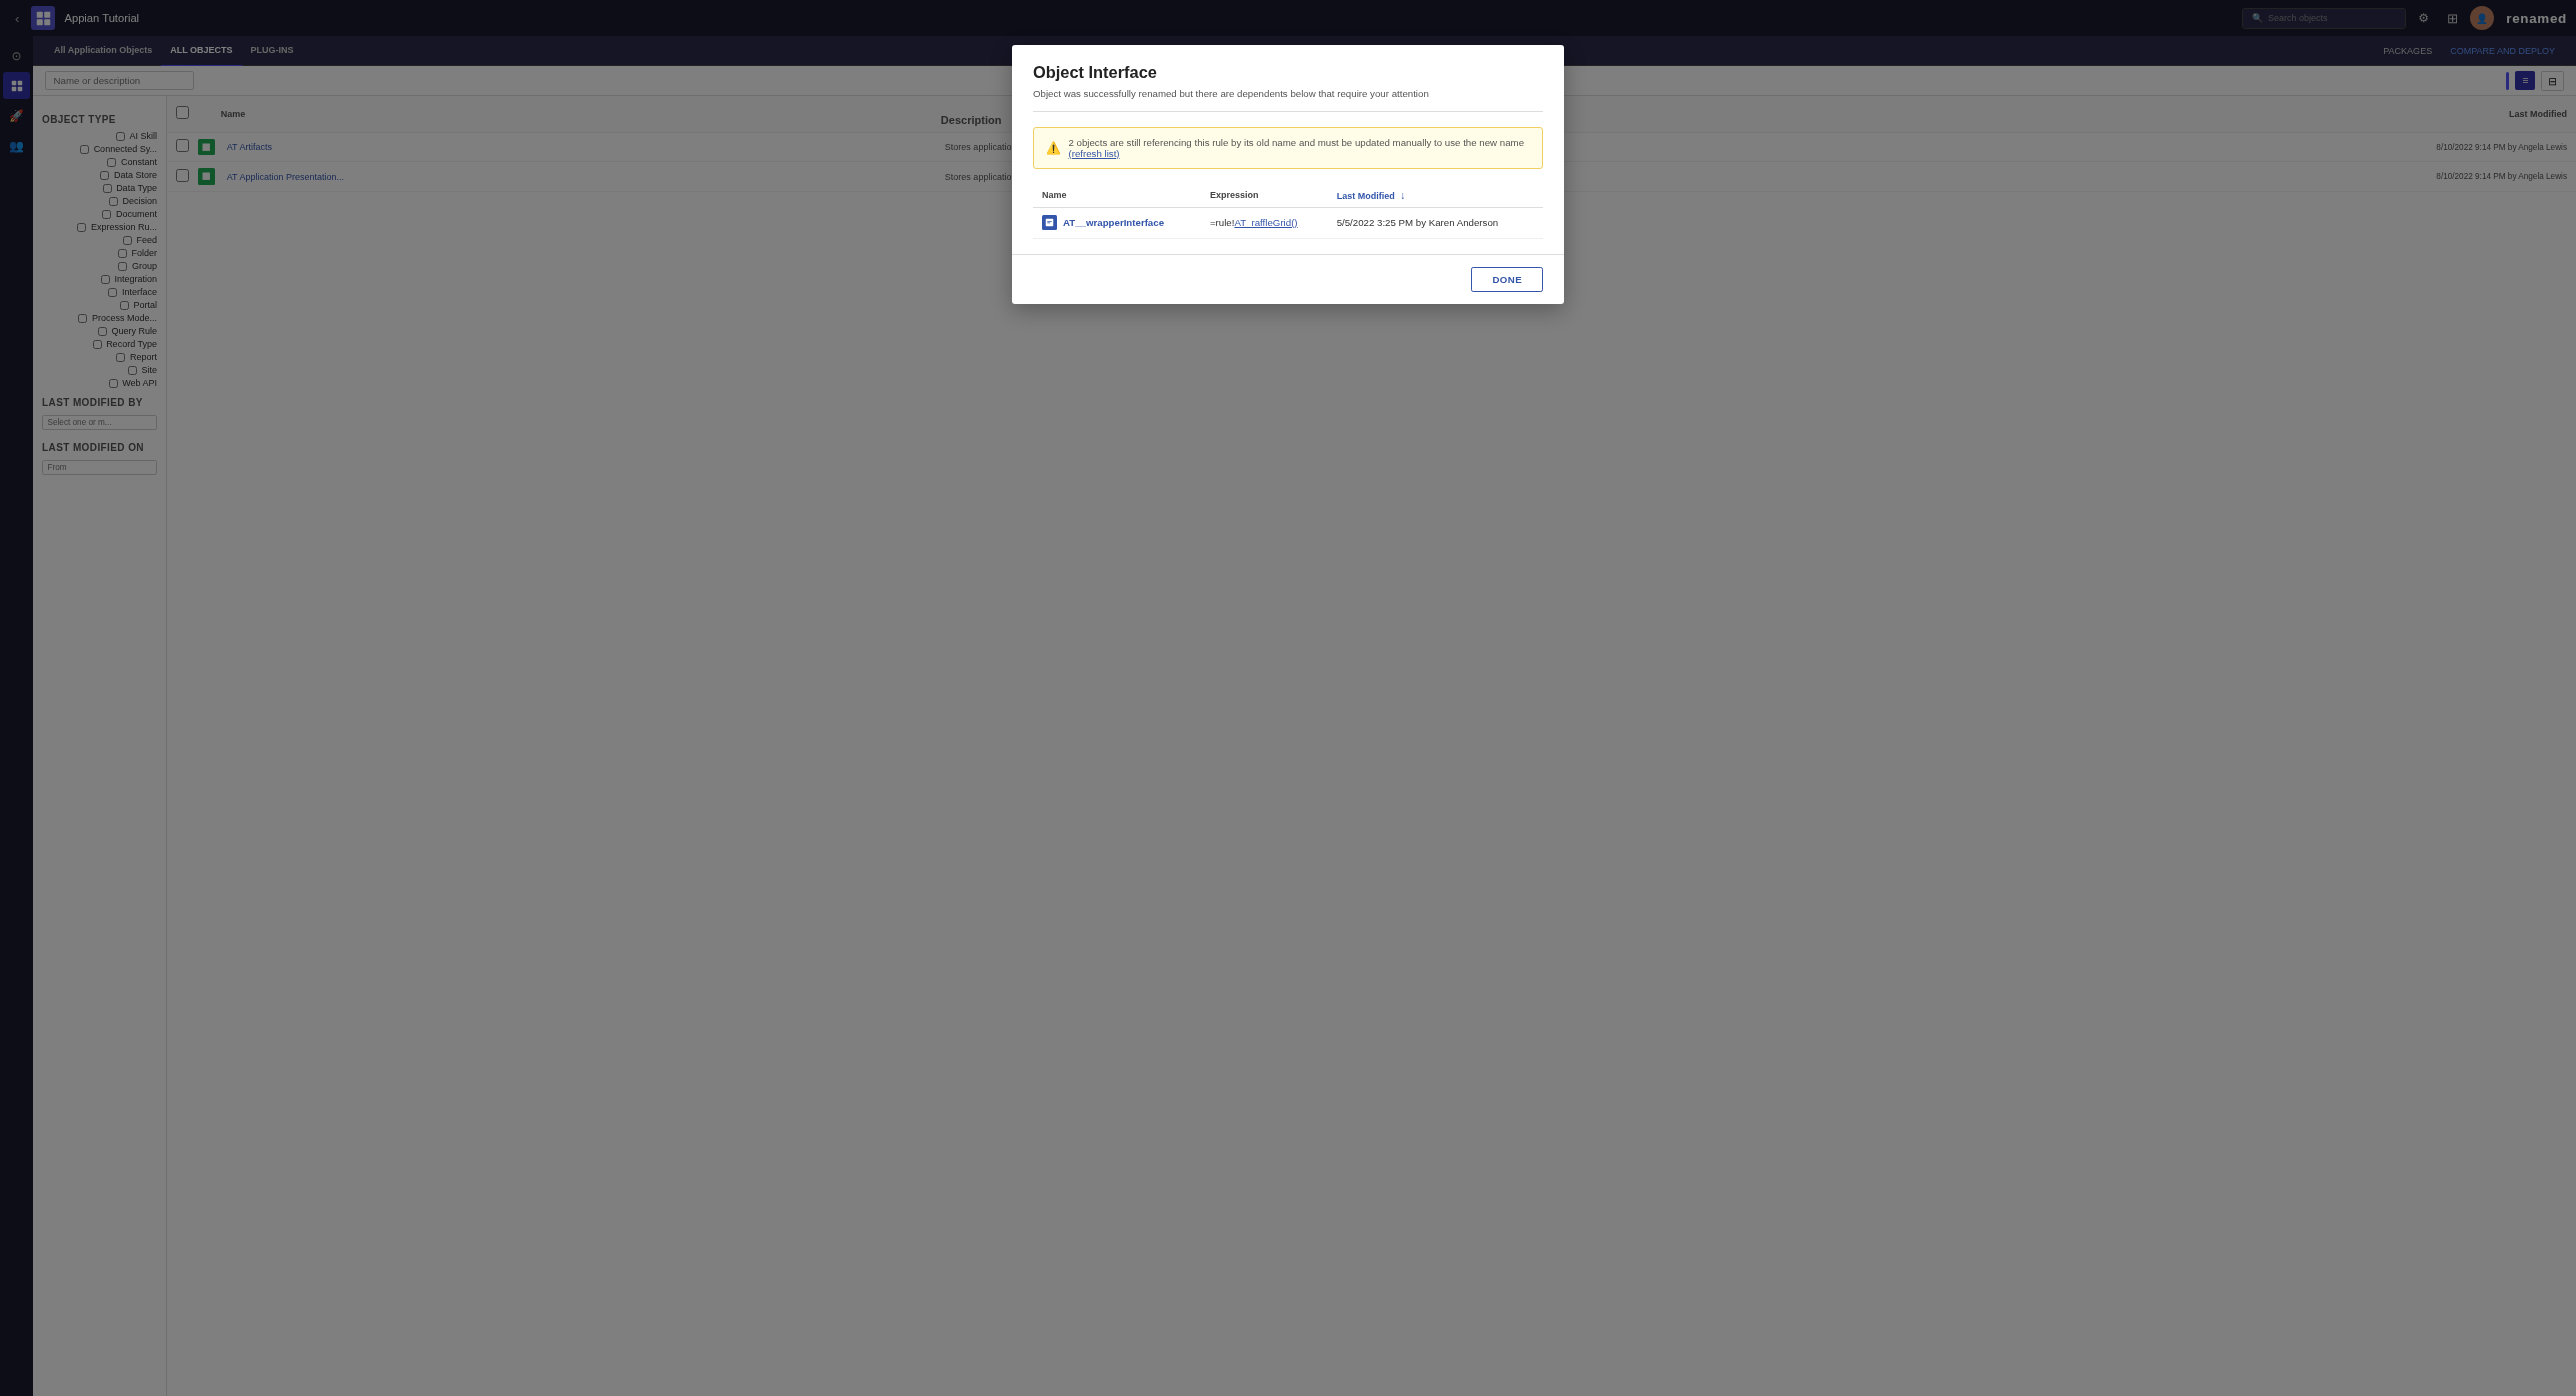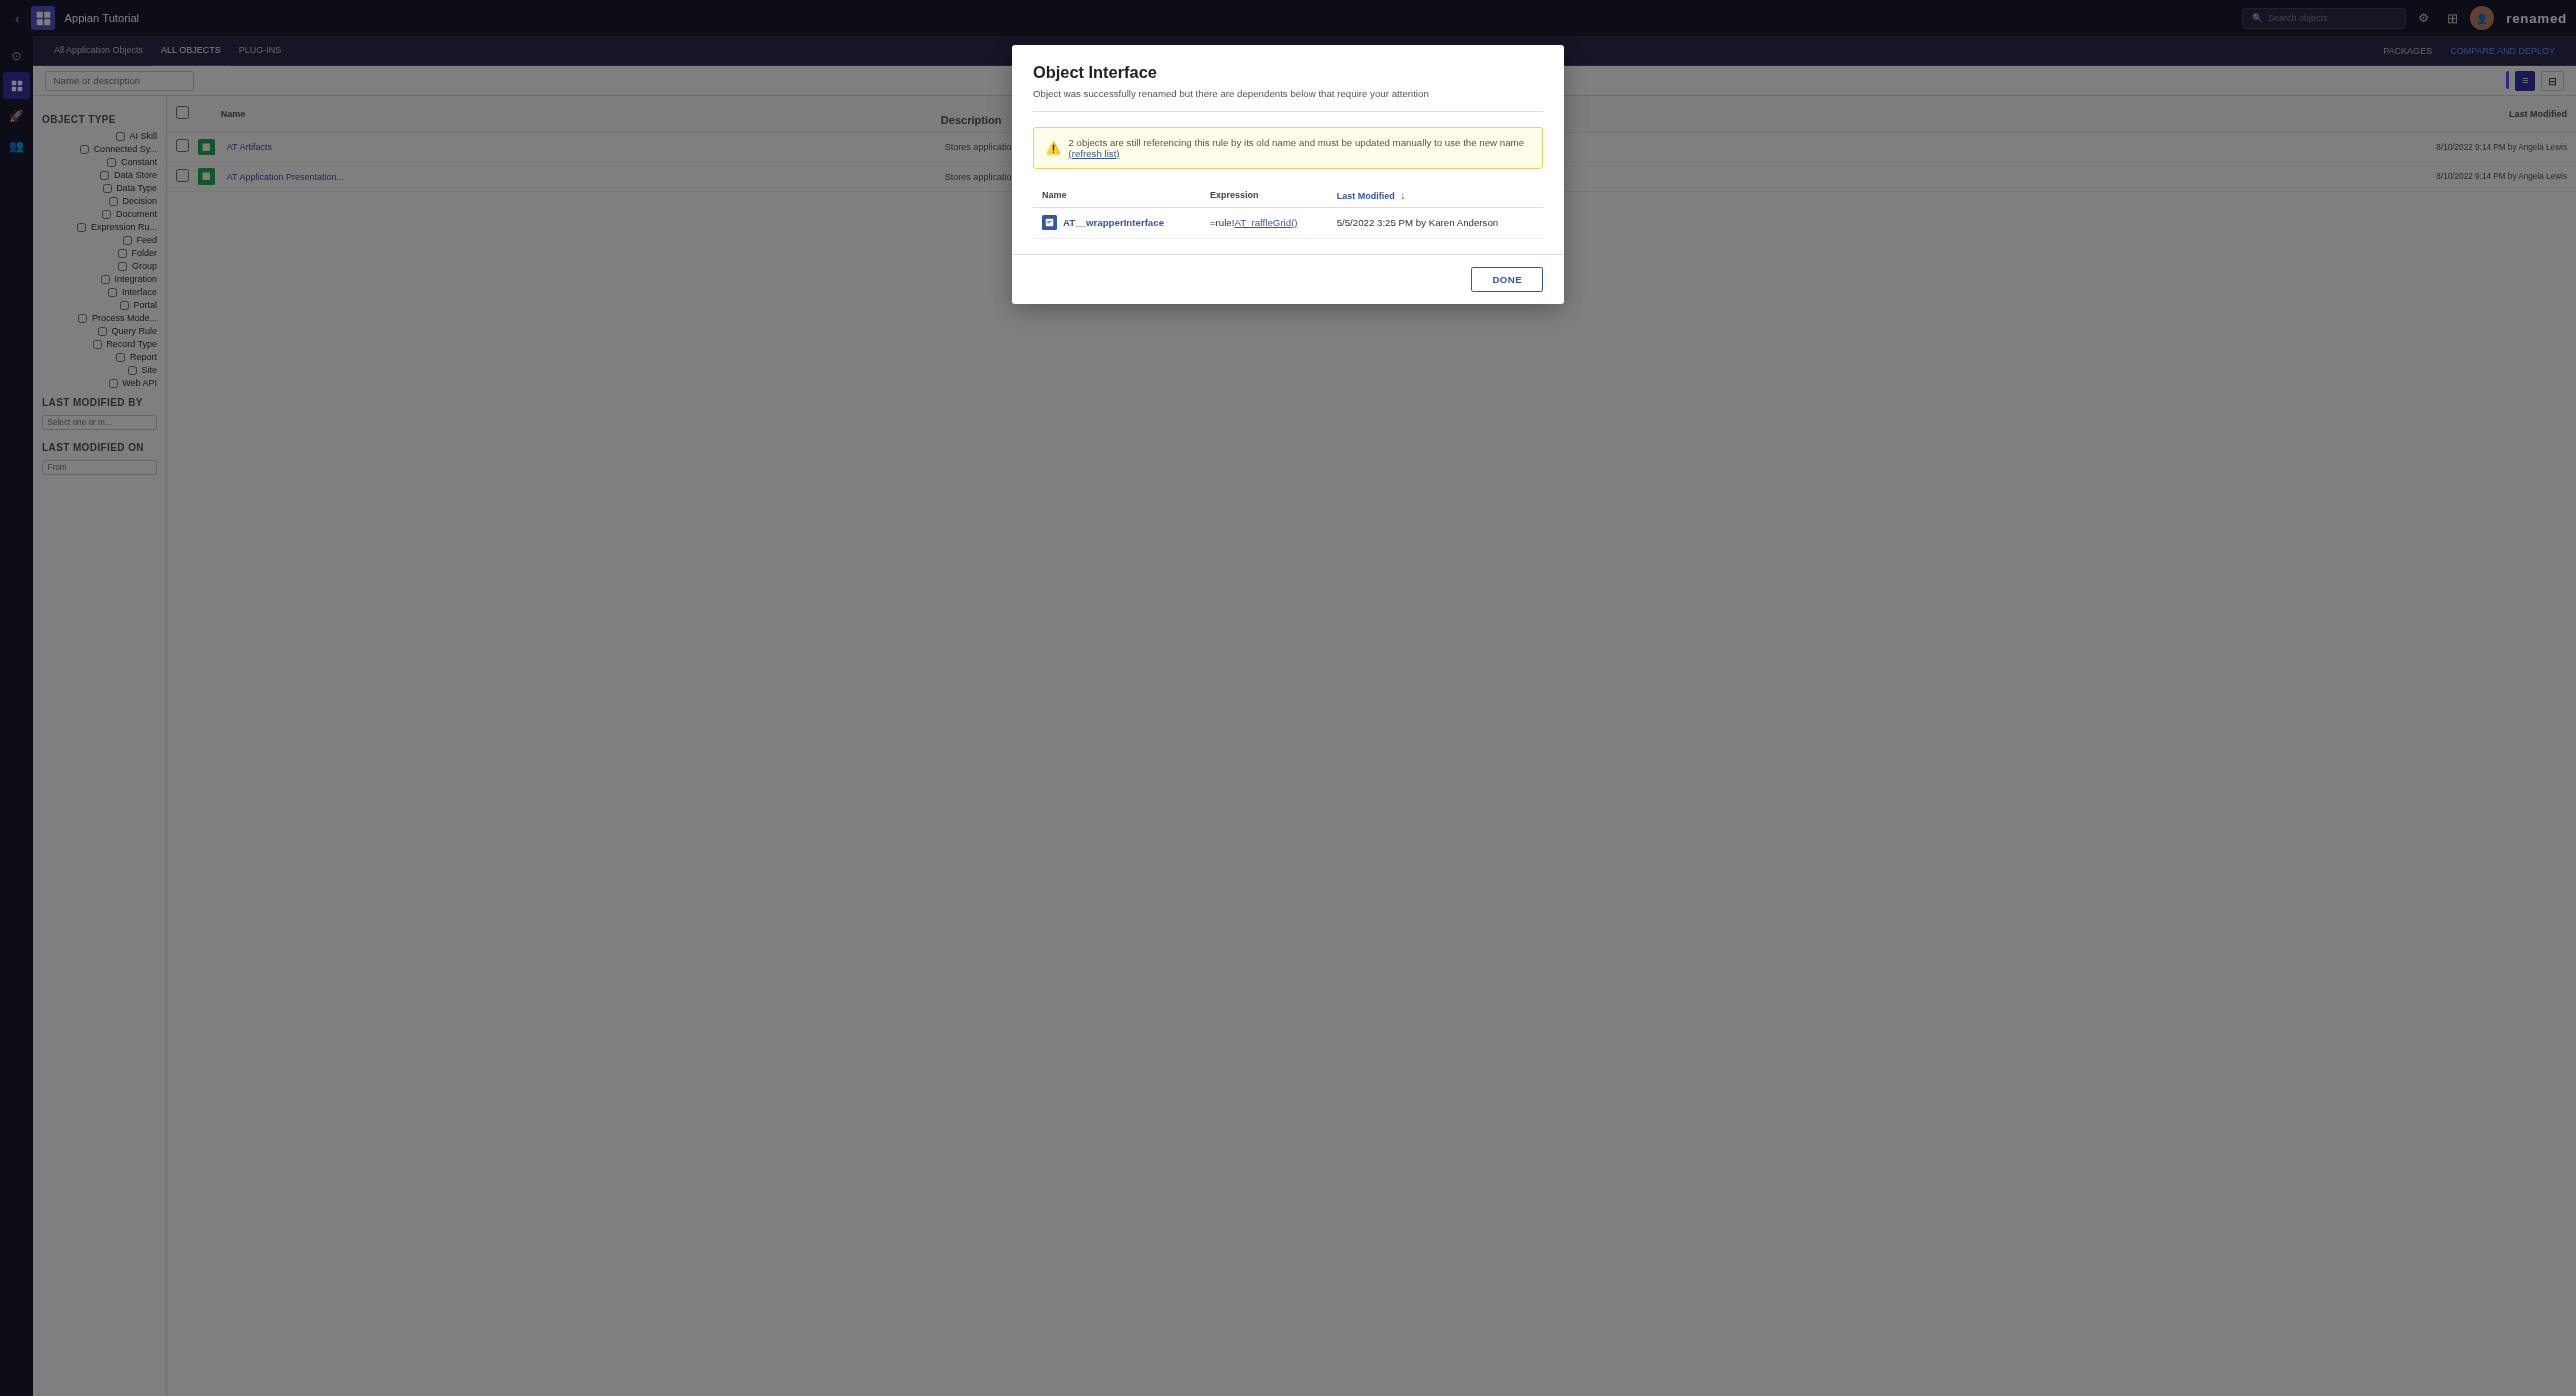--- a/index.html
+++ b/index.html
@@ -27,28 +27,28 @@
     
     .icon-sidebar { width: 33px; background: #1a1a2e; display: flex; flex-direction: column; align-items: center; padding-top: 6px; gap: 3px; }
     .icon-sidebar-btn { width: 27px; height: 27px; border-radius: 3px; display: flex; align-items: center; justify-content: center; cursor: pointer; color: #aaa; font-size: 12px; border: none; background: none; }
     .icon-sidebar-btn.active { background: #3333aa; color: white; }
 
     
     .main-content { flex: 1; display: flex; flex-direction: column; overflow: hidden; }
 
     
     .sub-header { background: #2a2a4a; display: flex; align-items: center; padding: 0 12px; height: 30px; border-bottom: 0.7px solid #444; }
-    .sub-header-tab { color: #ccc; font-size: 9px; padding: 0 9px; height: 30px; display: flex; align-items: center; cursor: pointer; border-bottom: 1.5px solid transparent; }
+    .sub-header-tab { color: #ccc; font-size: 9px; padding: 0 9px; height: 30px; display: flex; align-items: center; cursor: pointer; border-bottom: 1.5px solid transparent; font-weight: bold; }
     .sub-header-tab.active { color: white; border-bottom: 1.5px solid #5555ff; }
     .sub-header-spacer { flex: 1; }
     .sub-header-btn { color: #ccc; font-size: 9px; padding: 0 9px; height: 30px; display: flex; align-items: center; cursor: pointer; }
     .sub-header-btn.highlight { color: #6699ff; }
 
     
-    .toolbar { background: white; border-bottom: 0.7px solid #ddd; display: flex; padding: 4.5px 12px; gap: 6px; }
+    .toolbar { background: white; border-bottom: 0.7px solid #ddd; display: flex; align-items: center; padding: 4.5px 12px; gap: 6px; }
     .search-box { border: 0.7px solid #ccc; border-radius: 2.2px; padding: 3px 7.5px; font-size: 9.7px; color: #888; width: 149px; }
     .toolbar-spacer { flex: 1; }
     .view-btn { background: none; border: 0.7px solid #ccc; padding: 3px 6px; cursor: pointer; font-size: 10.4px; border-radius: 1.5px; }
     .view-btn.active { background: #3333aa; color: white; border-color: #3333aa; }
     .vertical-divider { width: 3px; background: #5555ff; height: 18px; border-radius: 1.5px; }
 
     
     .content-area { display: flex; flex: 1; overflow: hidden; }
 
     

